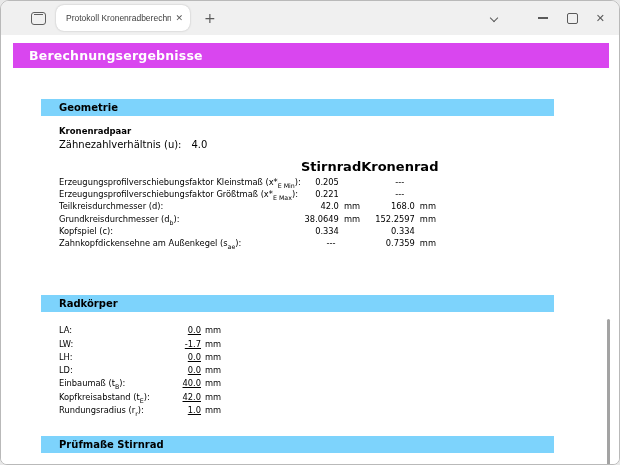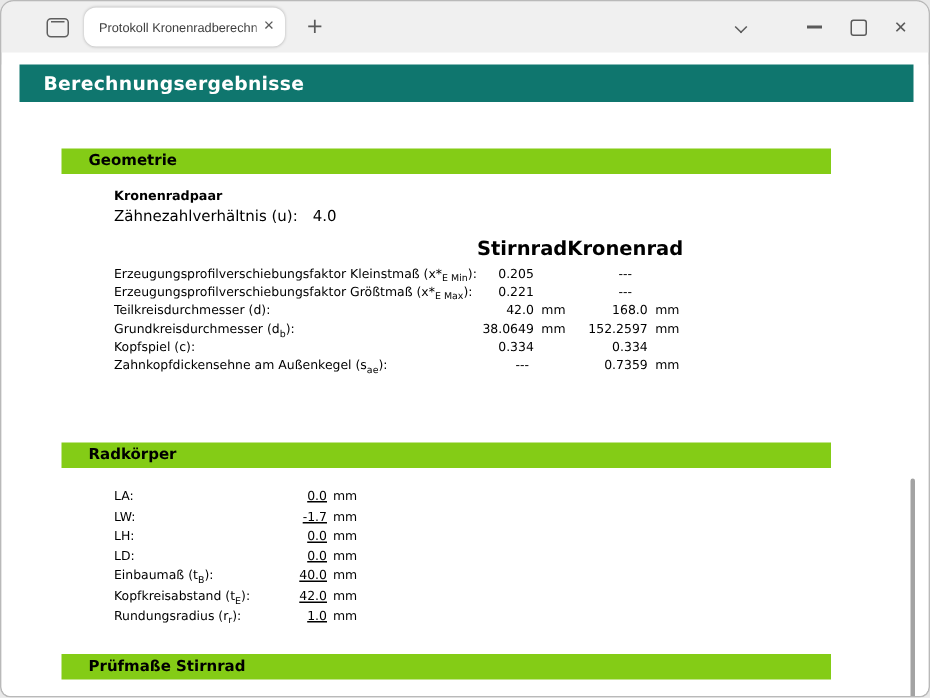--- a/index.html
+++ b/index.html
@@ -18,29 +18,29 @@
   .new-tab{font-size:14px;color:#5a5a5a;margin-left:14px;line-height:1;cursor:pointer;}
   .win-right{position:absolute;right:0;top:0;height:34px;display:flex;align-items:center;}
   .chevron{width:8px;height:8px;position:relative;margin-right:40px;cursor:pointer;}
   .chevron::after{content:"";position:absolute;left:1px;top:1px;width:5px;height:5px;
     border-right:1.2px solid #5a5a5a;border-bottom:1.2px solid #5a5a5a;transform:rotate(45deg);}
   .btn-min{width:10px;height:1.4px;background:#5a5a5a;margin-right:19px;cursor:pointer;}
   .btn-max{width:9px;height:9px;border:1.2px solid #5a5a5a;border-radius:2px;margin-right:18px;cursor:pointer;}
   .btn-close{font-size:11px;color:#5a5a5a;margin-right:14px;line-height:1;cursor:pointer;}
   
   .page{position:relative;height:430px;background:#fff;color:#000;}
-  h1.main-title{margin:8px 10px 0 12px;background:#0f766e;color:#fff;
+  h1.main-title{margin:8px 10px 0 12px;background:#d946ef;color:#fff;
     font-size:12.5px;font-weight:bold;padding:5px 12px 5px 16px;letter-spacing:.2px;}
   .section{margin-left:40px;width:513px;}
   .sec-geometrie{margin-top:31px;}
   .sec-radkoerper{margin-top:46px;}
   .sec-pruefmasse{margin-top:19px;}
-  .section-header{background:#84cc16;font-size:10px;font-weight:bold;padding:3px 0 3px 18px;
+  .section-header{background:#7dd3fc;font-size:10px;font-weight:bold;padding:3px 0 3px 18px;
     box-sizing:border-box;}
-  .sec-body{margin-left:35px;}
+  .sec-body{margin-left:18px;}
   .subhead{font-size:8.5px;font-weight:bold;margin-top:10px;}
   .ratio-row{font-size:10px;margin-top:3px;}
   .ratio-row .val{margin-left:10px;}
   
   table{border-collapse:collapse;table-layout:fixed;}
   .geo-table{margin-top:9px;font-size:8.3px;}
   .geo-table th{font-size:13px;font-weight:bold;text-align:center;padding:0 0 2px 0;}
   .geo-table td{padding:0;line-height:12.2px;white-space:nowrap;}
   .geo-table td.lbl{overflow:visible;}
   .geo-table td.val{text-align:right;}

